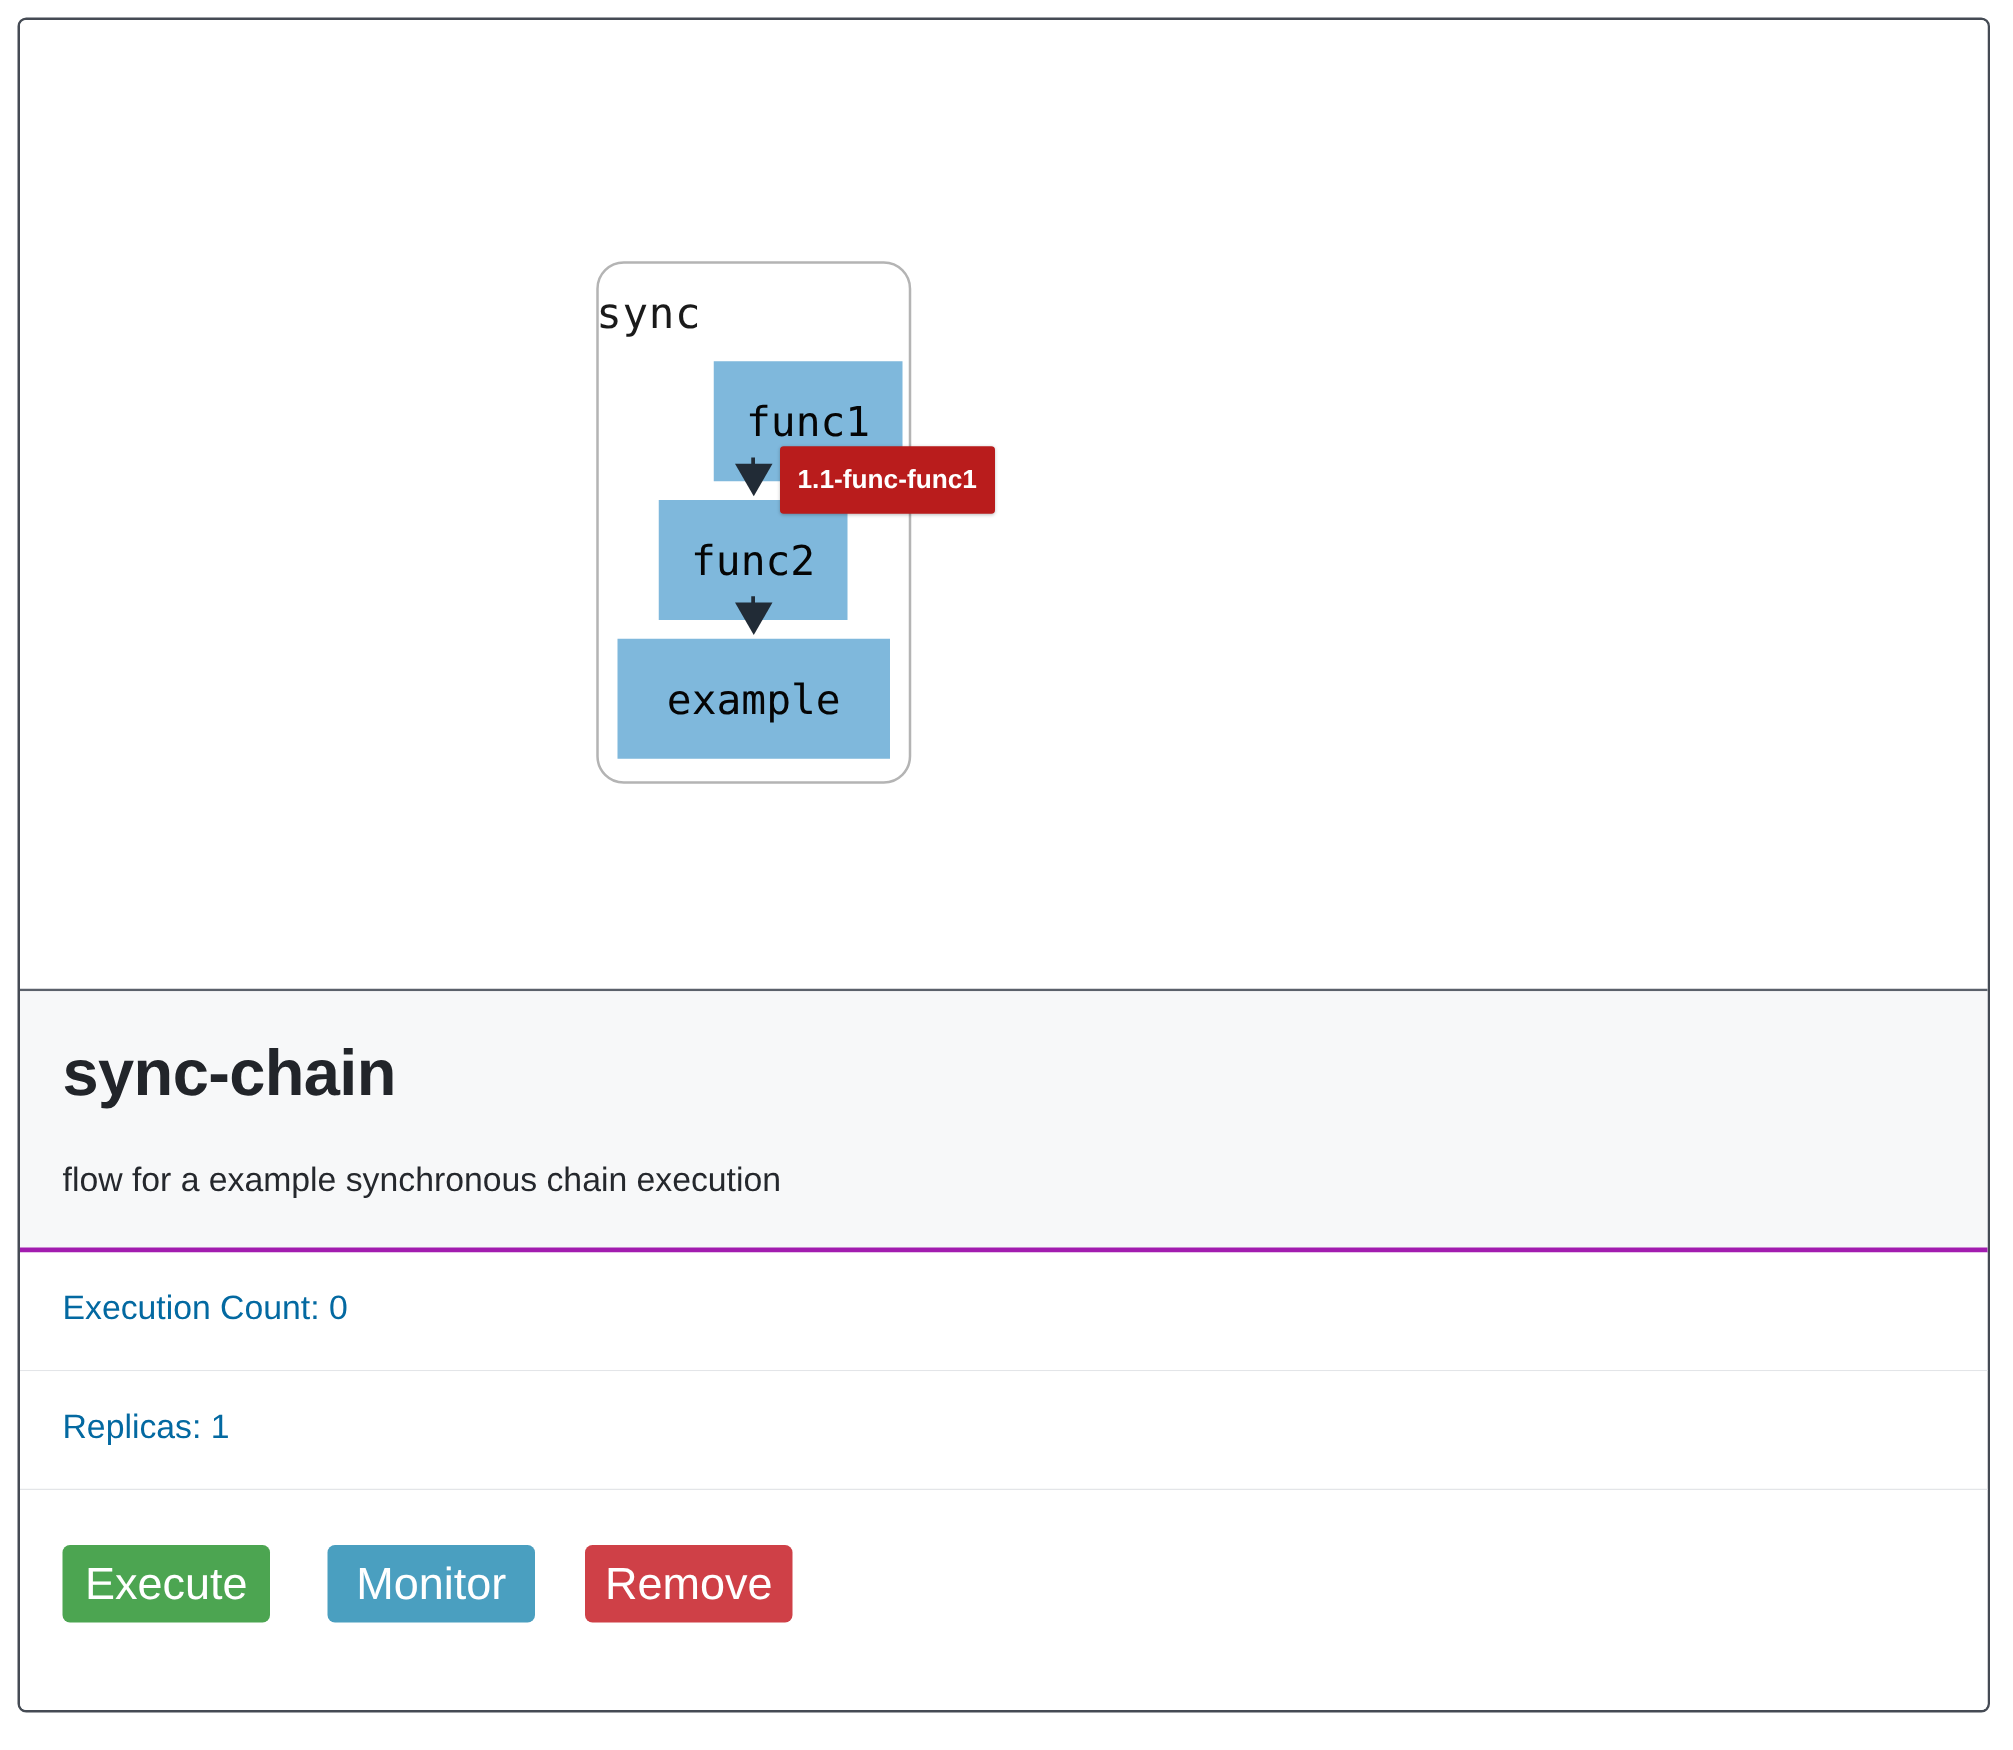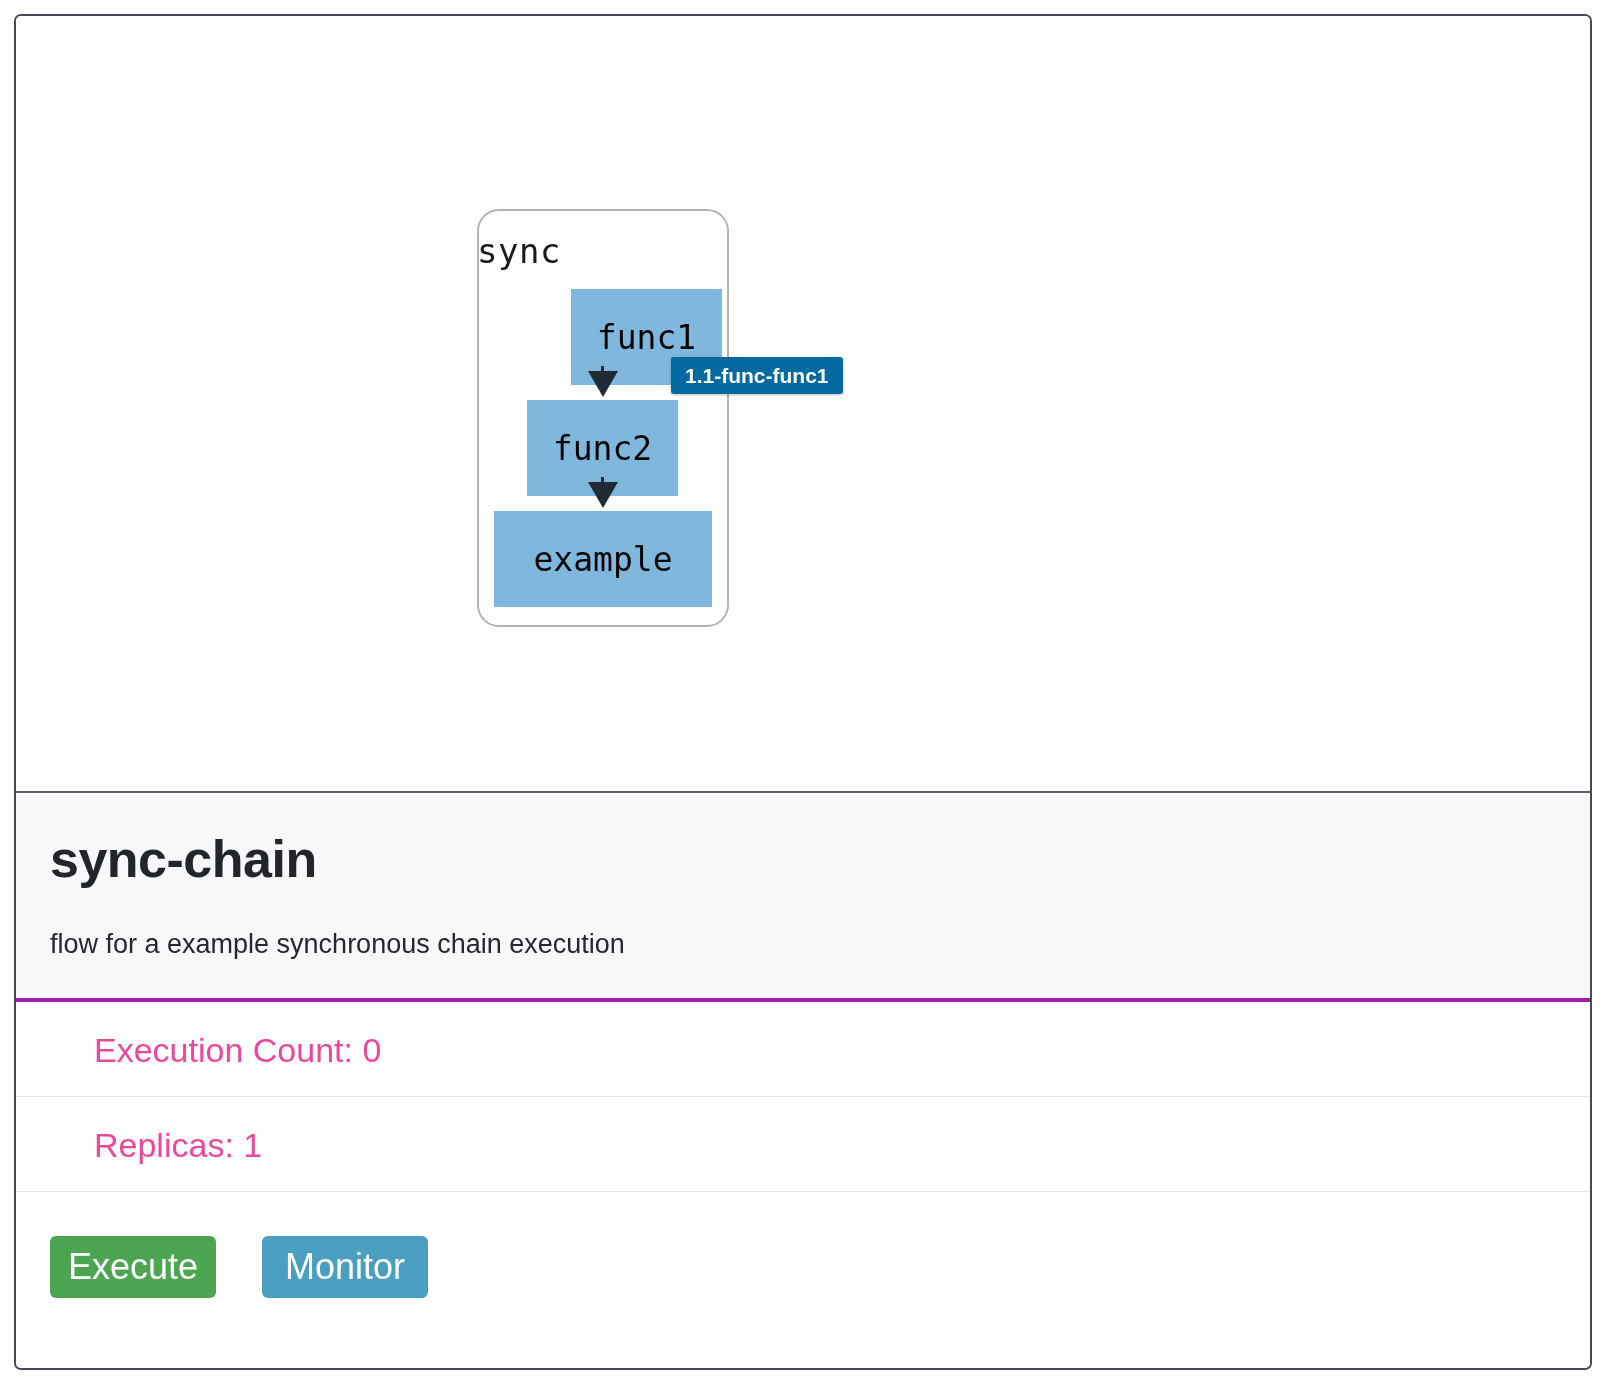--- a/index.html
+++ b/index.html
@@ -108,27 +108,27 @@
     position: absolute;
     width: 3px;
     background: #212b36;
   }
   .edge-line-1 { left: 585px; top: 350px; height: 10px; }
   .edge-line-2 { left: 585px; top: 461px; height: 10px; }
 
   
   .tooltip {
     position: absolute;
-    left: 655px;
+    left: 608px;
     top: 341px;
-    height: 37px;
+    height: 54px;
     padding: 0 14px;
     display: flex;
     align-items: center;
-    background: #0369a1;
+    background: #b91c1c;
     border-radius: 3px;
     color: #ffffff;
     font-family: "Liberation Sans", sans-serif;
     font-size: 21px;
     font-weight: bold;
     white-space: nowrap;
     box-shadow: 0 1px 3px rgba(0,0,0,0.25);
   }
 
   
@@ -169,24 +169,23 @@
     box-sizing: border-box;
     background: #ffffff;
     border-bottom: 1px solid #e3e5e8;
   }
   .list-row-1 { top: 986px; }
   .list-row-2 { top: 1081px; }
   .list-row-text {
     position: absolute;
     left: 34px;
     top: 29px;
-    font-size: 34px;
-    color: #ec4899;
-    white-space: nowrap;
-    margin-left: 44px;
+    font-size: 27px;
+    color: #0369a1;
+    white-space: nowrap;
   }
 
   .actions {
     position: absolute;
     left: 0px;
     top: 1176px;
     width: 1578px;
     height: 178px;
     background: #ffffff;
   }
@@ -249,16 +248,17 @@
       <div class="list-row-text">Execution Count: 0</div>
     </div>
 
     <div class="list-row list-row-2">
       <div class="list-row-text">Replicas: 1</div>
     </div>
 
     <div class="actions">
       <button class="btn btn-execute">Execute</button>
       <button class="btn btn-monitor">Monitor</button>
+      <button class="btn btn-remove">Remove</button>
     </div>
 
   </div>
 </div>
 
 </body></html>

